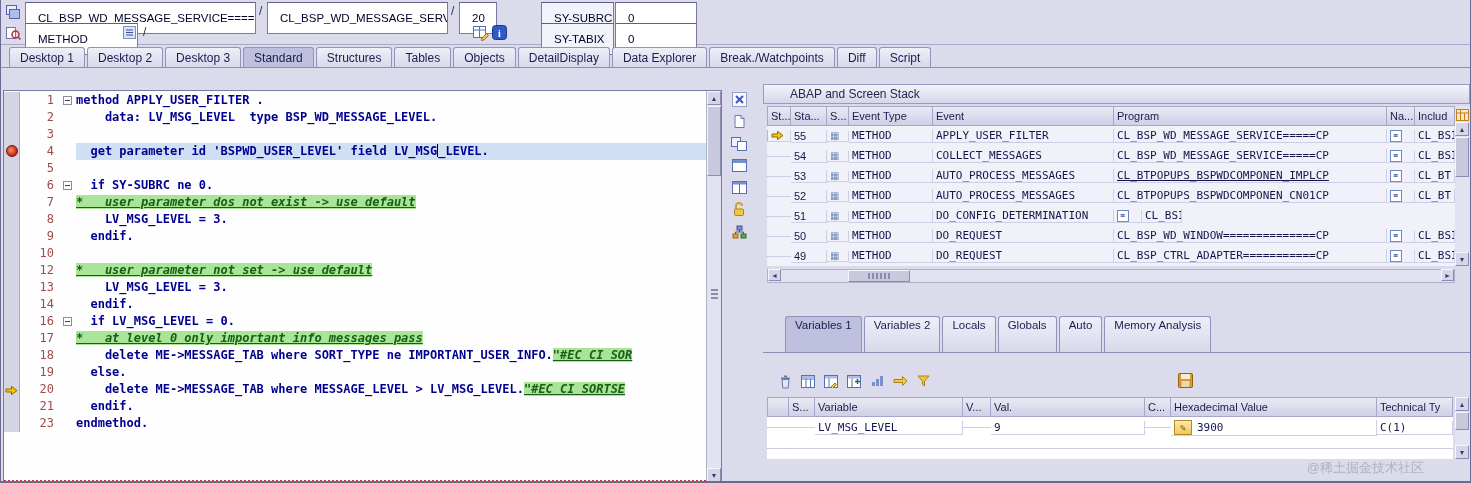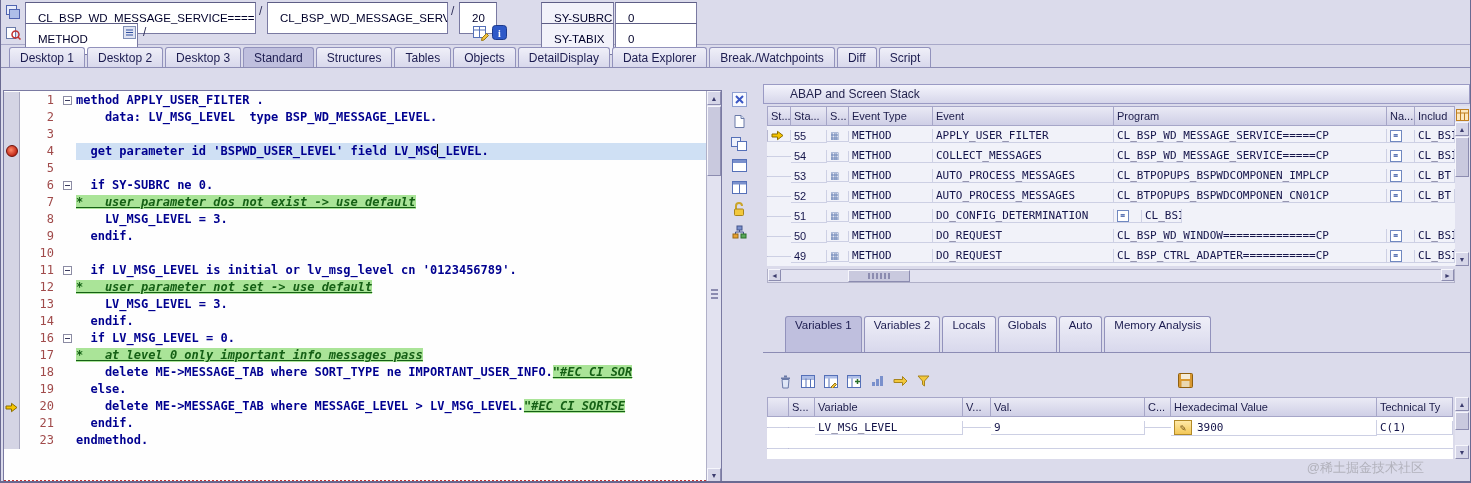--- a/index.html
+++ b/index.html
@@ -226,28 +226,20 @@
           <div class="ctext"><span class="c">  endif.</span></div>
         </div>
         <div class="cline">
           <div class="gut"></div>
           <div class="lnum">10</div>
           <div class="fold"></div>
           <div class="ctext"></div>
         </div>
         <div class="cline">
           <div class="gut"></div>
-          <div class="lnum">11</div>
-          <div class="fold">
-            <span class="foldbox"></span>
-          </div>
-          <div class="ctext"><span class="c">  if LV_MSG_LEVEL is initial or lv_msg_level cn '0123456789'.</span></div>
-        </div>
-        <div class="cline">
-          <div class="gut"></div>
           <div class="lnum">12</div>
           <div class="fold"></div>
           <div class="ctext"><span class="cm">*   user parameter not set -&gt; use default</span></div>
         </div>
         <div class="cline">
           <div class="gut"></div>
           <div class="lnum">13</div>
           <div class="fold"></div>
           <div class="ctext"><span class="c">    LV_MSG_LEVEL = 3.</span></div>
         </div>
@@ -411,21 +403,21 @@
           <div class="td mono" style="width: 40px;">CL_BSI</div>
         </div>
         <div class="trr">
           <div class="td" style="width: 24px;"></div>
           <div class="td" style="width: 36px;">53</div>
           <div class="td" style="width: 22px;">
             <span class="gicon">▦</span>
           </div>
           <div class="td mono" style="width: 84px;">METHOD</div>
           <div class="td mono" style="width: 181px;">AUTO_PROCESS_MESSAGES</div>
-          <div class="td mono" style="width: 273px;">CL_BTPOPUPS_BSPWDCOMPONEN_IMPLCP</div>
+          <div class="td mono" style="width: 273px; text-decoration: underline;">CL_BTPOPUPS_BSPWDCOMPONEN_IMPLCP</div>
           <div class="td mono" style="width: 28px;">
             <span class="navicon">≡</span>
           </div>
           <div class="td mono" style="width: 40px;">CL_BT</div>
         </div>
         <div class="trr">
           <div class="td" style="width: 24px;"></div>
           <div class="td" style="width: 36px;">52</div>
           <div class="td" style="width: 22px;">
             <span class="gicon">▦</span>

